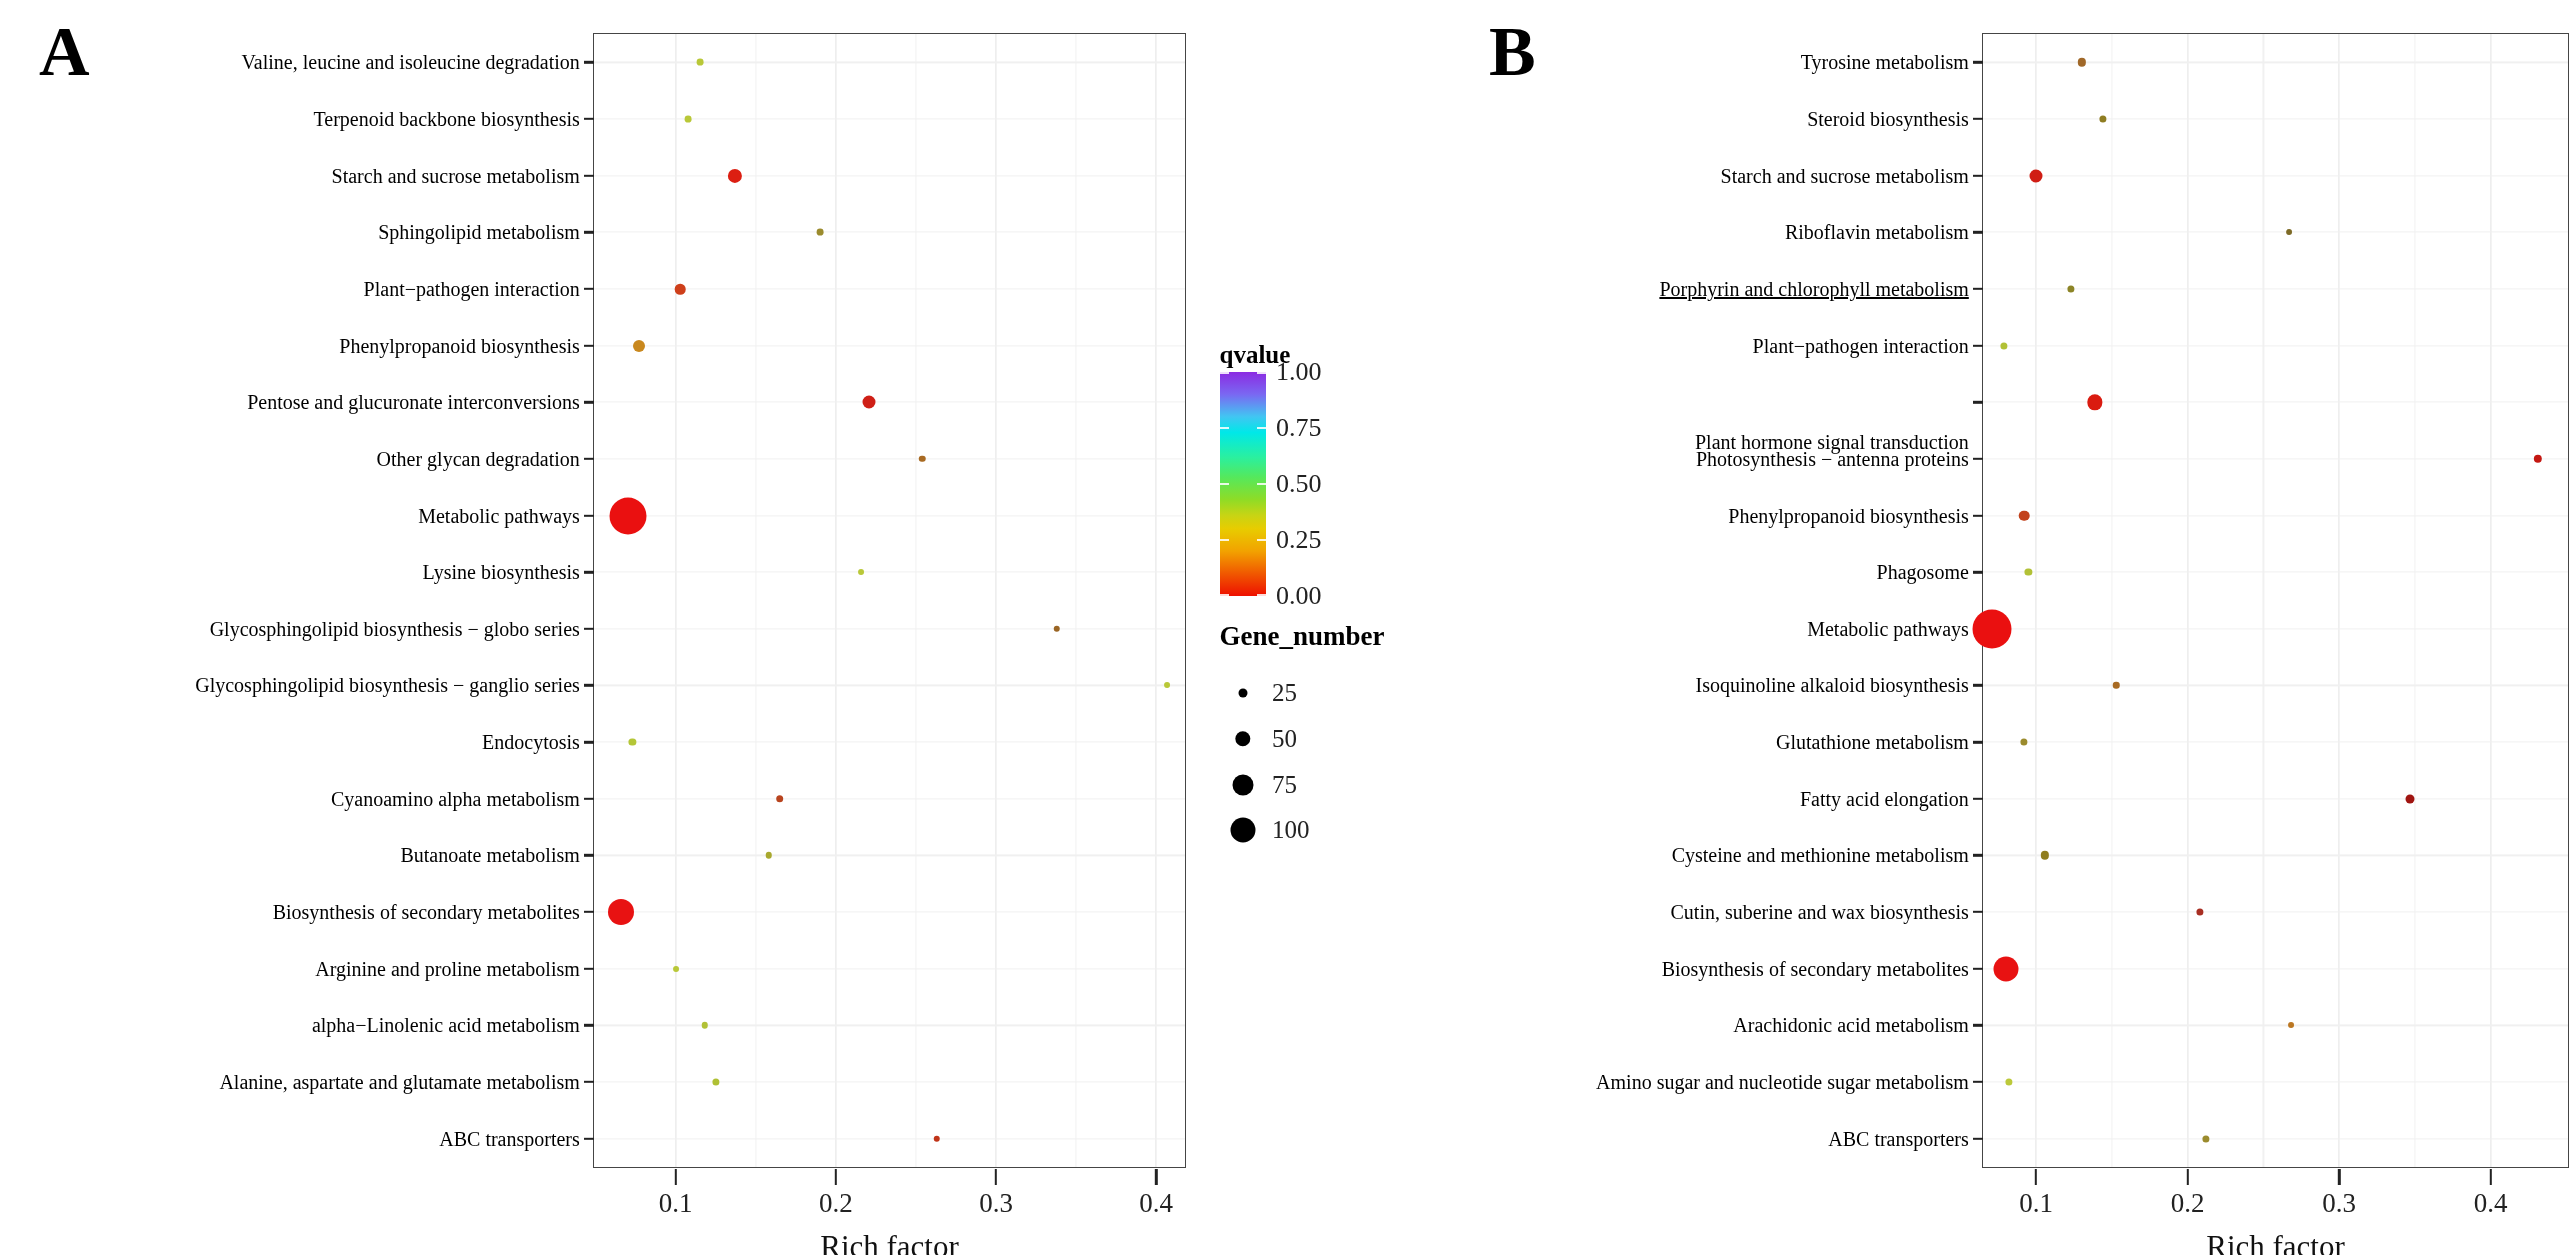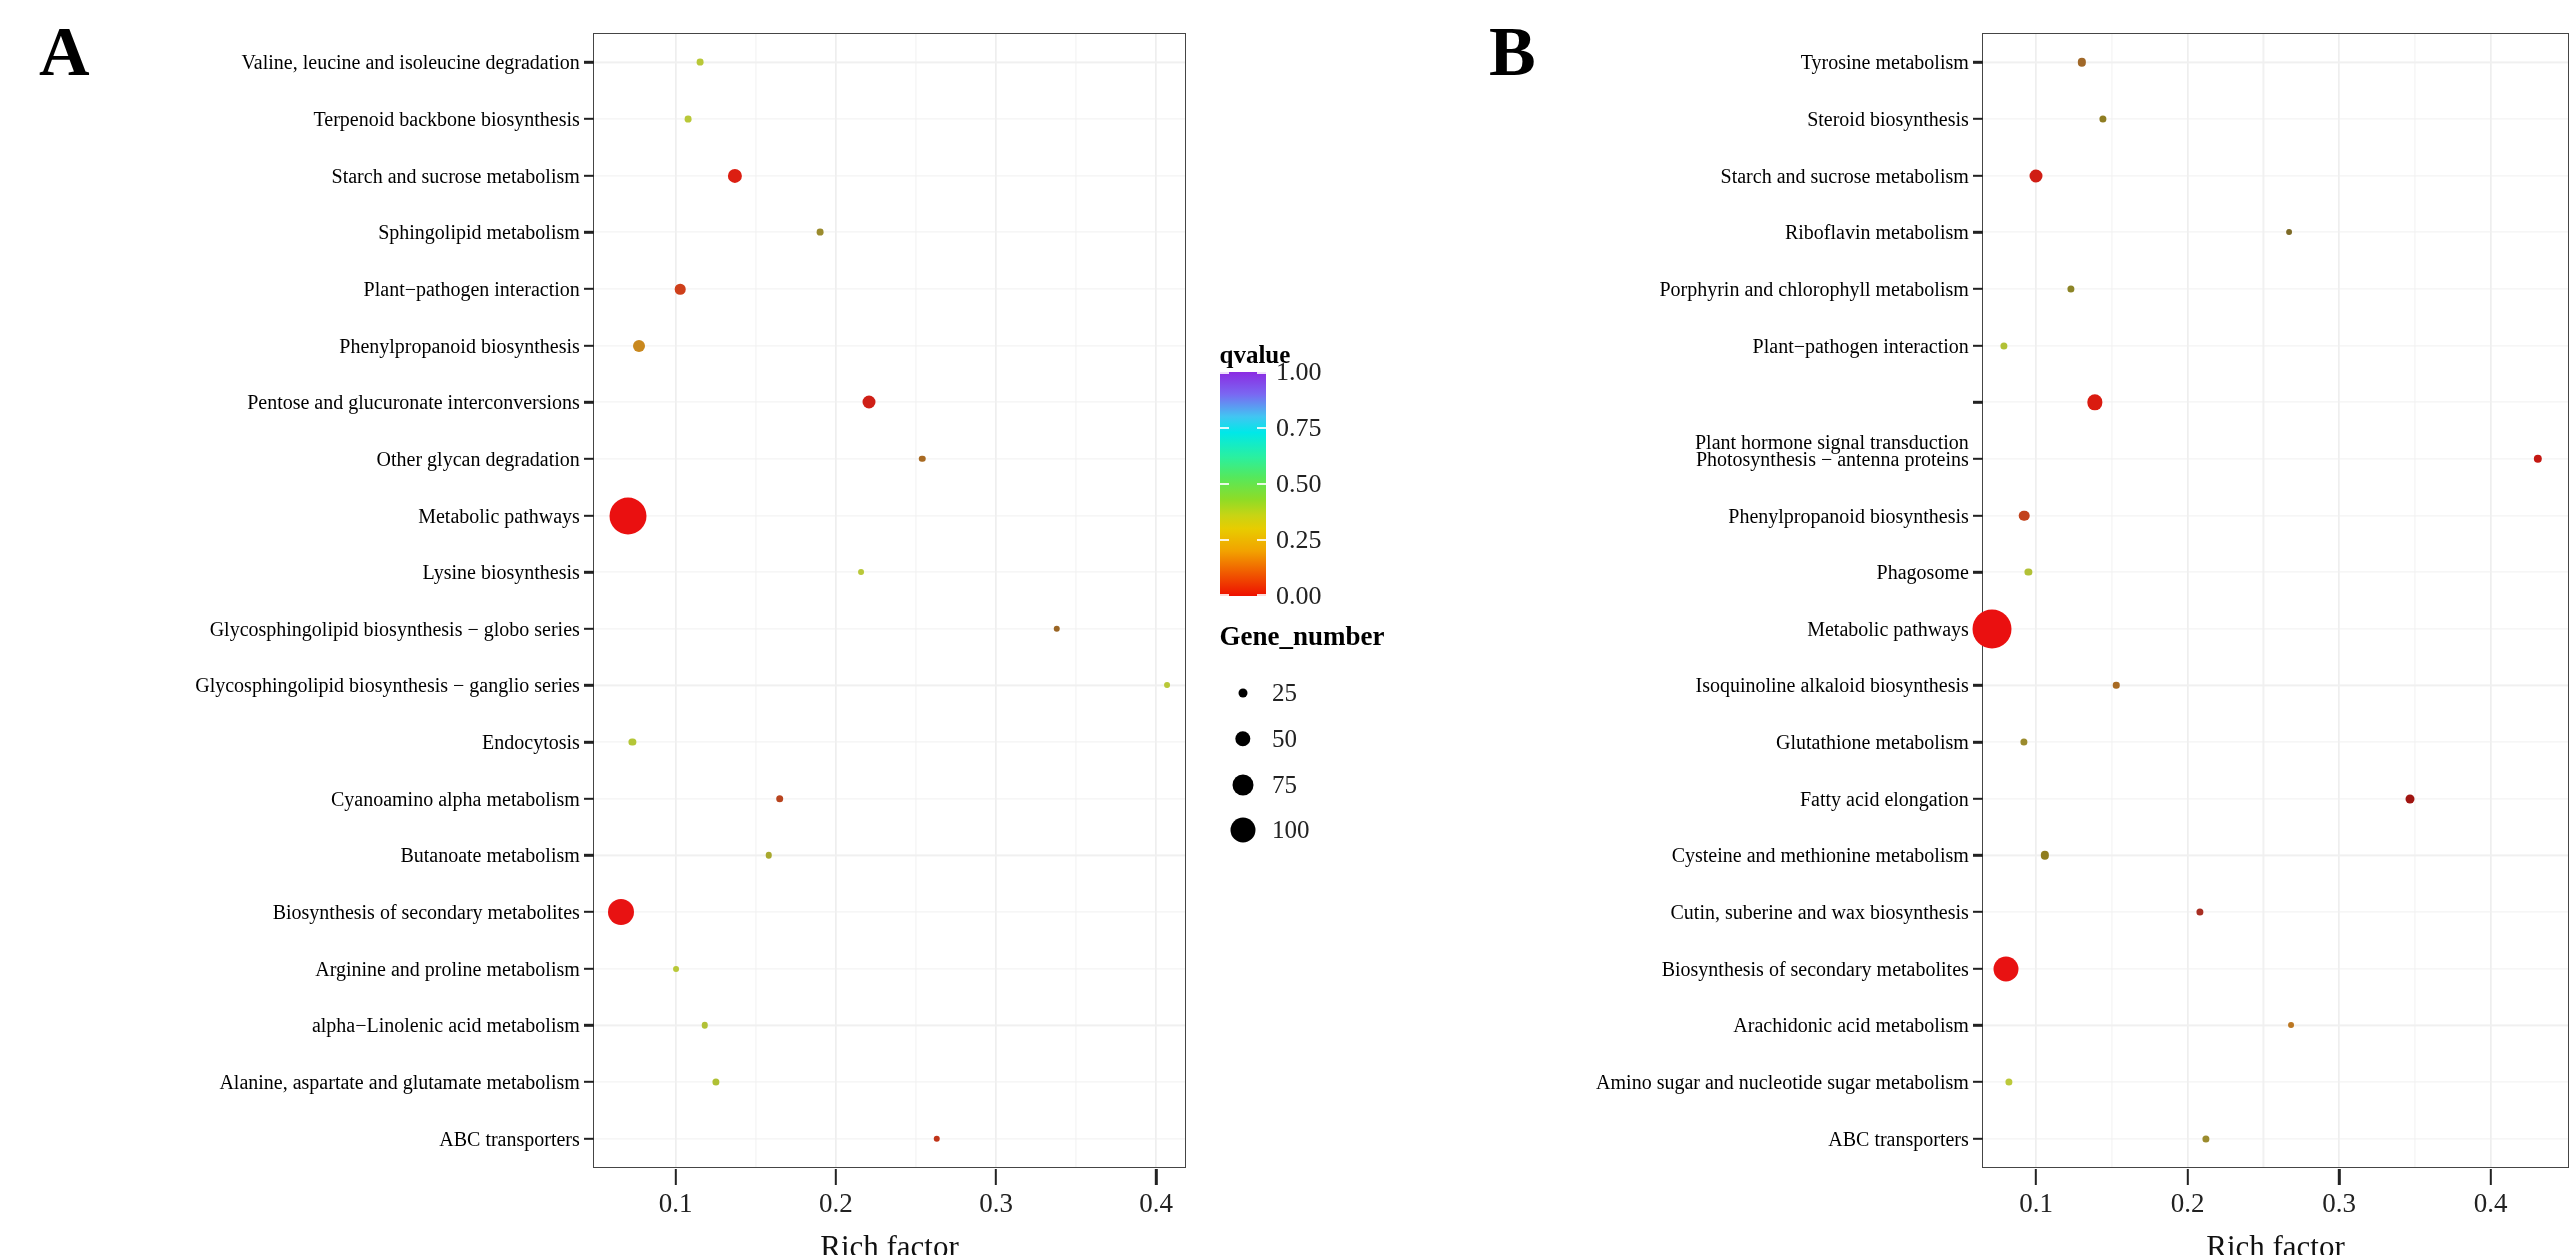--- a/index.html
+++ b/index.html
@@ -159,21 +159,21 @@
       <div class="gridline-h" style="top: 12.5%;"></div>
       <div class="y-tick" style="top: 12.5%;"></div>
       <div class="y-label" style="top: 12.5%;">Starch and sucrose metabolism</div>
       <div class="dot" title="Starch and sucrose metabolism — Rich factor 0.1" style="width: 13px; height: 13px; left: 9.06736%; top: 12.5%; background: rgb(208, 29, 20);"></div>
       <div class="gridline-h" style="top: 17.5%;"></div>
       <div class="y-tick" style="top: 17.5%;"></div>
       <div class="y-label" style="top: 17.5%;">Riboflavin metabolism</div>
       <div class="dot" title="Riboflavin metabolism — Rich factor 0.267" style="width: 5.9px; height: 5.9px; left: 52.3316%; top: 17.5%; background: rgb(125, 106, 38);"></div>
       <div class="gridline-h" style="top: 22.5%;"></div>
       <div class="y-tick" style="top: 22.5%;"></div>
-      <div class="y-label" style="top: 22.5%;">Porphyrin and chlorophyll metabolism</div>
+      <div class="y-label" style="top: 22.5%; text-decoration: underline;">Porphyrin and chlorophyll metabolism</div>
       <div class="dot" title="Porphyrin and chlorophyll metabolism — Rich factor 0.123" style="width: 7.2px; height: 7.2px; left: 15.0259%; top: 22.5%; background: rgb(140, 132, 38);"></div>
       <div class="gridline-h" style="top: 27.5%;"></div>
       <div class="y-tick" style="top: 27.5%;"></div>
       <div class="y-label" style="top: 27.5%;">Plant−pathogen interaction</div>
       <div class="dot" title="Plant−pathogen interaction — Rich factor 0.079" style="width: 7.2px; height: 7.2px; left: 3.62694%; top: 27.5%; background: rgb(178, 193, 54);"></div>
       <div class="gridline-h" style="top: 32.5%;"></div>
       <div class="y-tick" style="top: 32.5%;"></div>
       <div class="y-label" style="top: 32.5%; margin-top: 40px;">Plant hormone signal transduction</div>
       <div class="dot" title="Plant hormone signal transduction — Rich factor 0.139" style="width: 15.3px; height: 15.3px; left: 19.171%; top: 32.5%; background: rgb(218, 27, 16);"></div>
       <div class="gridline-h" style="top: 37.5%;"></div>

